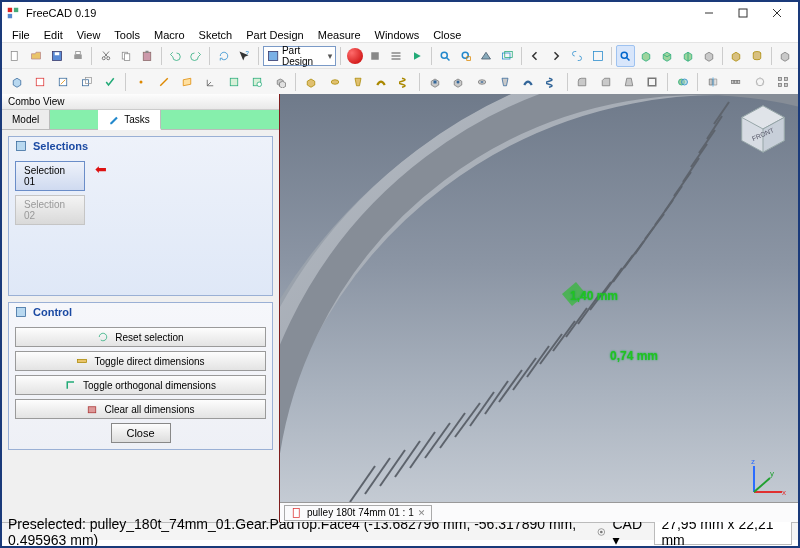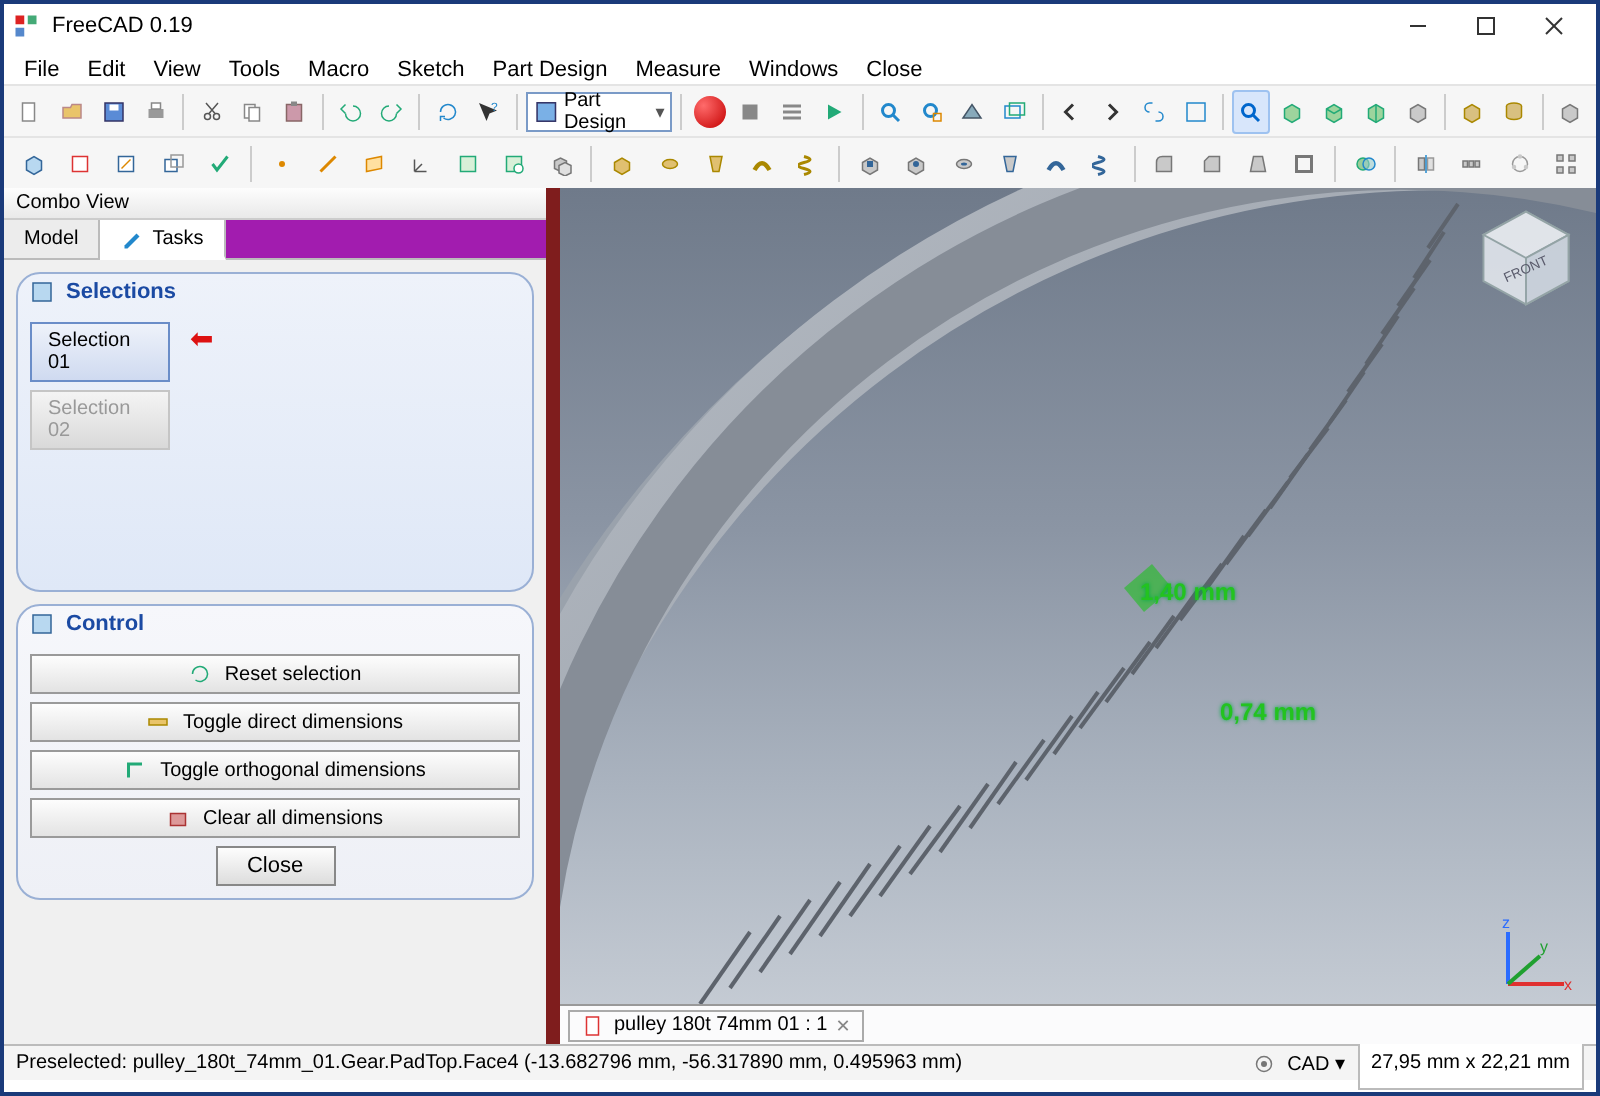--- a/index.html
+++ b/index.html
@@ -13,44 +13,44 @@
 .menubar span { padding: 1px 6px; }
 .toolbar-row { height: 26px; display: flex; align-items: center; padding: 0 4px; gap: 2px; border-top: 1px solid #e4e4e4; background: #f6f6f6; }
 .tbtn { width: 22px; height: 22px; display: flex; align-items: center; justify-content: center; border: 1px solid transparent; border-radius: 2px; }
 .tbtn.active { background: #d8e6fb; border-color: #9ec2f0; }
 .sep { width: 1px; height: 18px; background: #ccc; margin: 0 2px; }
 .workbench-select { height: 20px; border: 1px solid #7a9ac7; background: #fff; display: flex; align-items: center; padding: 0 3px; font-size: 10px; width: 86px; }
 .workbench-select .wsicon { width: 14px; height: 14px; margin-right: 3px; }
 .workbench-select .chev { margin-left: auto; font-size: 9px; color: #555; }
 .redcircle { width: 16px; height: 16px; border-radius: 50%; background: radial-gradient(circle at 30% 30%, #ff6b6b, #c40000); }
 .content { display: flex; height: 428px; }
-.combo { width: 278px; border-right: 7px solid #7f1d1d; display: flex; flex-direction: column; background: #f0f0f0; }
+.combo { width: 278px; border-right: 1px solid #7f1d1d; display: flex; flex-direction: column; background: #f0f0f0; }
 .combo-title { background: linear-gradient(#fdfdfd,#e9e9e9); border-bottom: 1px solid #ccc; padding: 2px 6px; font-size: 10px; }
-.tabs { display: flex; height: 20px; background:#a21caf; border-bottom:1px solid #bbb;}
+.tabs { display: flex; height: 20px; background:#86efac; border-bottom:1px solid #bbb;gap:48px;}
 .tab { padding: 2px 10px; font-size: 10px; border-right:1px solid #bbb; display:flex;align-items:center;gap:4px;}
 .tab.active { background:#fff; border-bottom:2px solid #fff; margin-bottom:-1px;justify-content:center;}
 .tab:not(.active){background:#ececec;}
 .panel-body { padding: 6px; display: flex; flex-direction: column; gap: 6px; }
-.group { border: 1px solid #9ab0d5; border-radius: 12px; background: linear-gradient(#eef2fa,#dfe8f7); }
+.group { border: 1px solid #9ab0d5; border-radius: 0; background: linear-gradient(#eef2fa,#dfe8f7); }
 .group-hdr { display: flex; align-items: center; gap: 6px; padding: 3px 6px; color: #1b4aa3; font-weight: 600; font-size: 11px; }
 .group-body { padding: 6px; display: flex; flex-direction: column; gap: 4px; }
 .sel-btn { text-align: left; padding: 3px 8px; font-size: 10px; border: 1px solid #888; background: linear-gradient(#f4f4f4,#d9d9d9); }
 .sel-btn.sel1 { background: linear-gradient(#eef2fa,#cfdaf0); border-color:#6a8dc8;}
 .sel-btn.disabled { color: #999; border-color:#c5c5c5; }
 .arrow-ind { color: #d11; font-size: 14px; margin-left: 10px; }
 .ctrl-btn { padding: 3px 0; font-size: 10px; border: 1px solid #9a9a9a; background: linear-gradient(#fdfdfd,#e3e3e3); display:flex;align-items:center;justify-content:center;gap:6px;}
 .ctrl-close { width: 60px; align-self: center; padding: 3px 0; border: 1px solid #888; background: linear-gradient(#fdfdfd,#ddd); font-size:11px; text-align:center;}
 .viewport { flex: 1; position: relative; background: linear-gradient(#6f7a8a 0%, #8b95a4 40%, #aab3bf 70%, #c9cfd7 100%); overflow:hidden;}
 .viewport svg.gear { position:absolute; inset:0; width:100%; height:100%; }
 .nav-cube { position:absolute; top:6px; right:6px; width:58px; height:58px; opacity:0.85;}
 .axes-gizmo { position:absolute; bottom:24px; right:8px; width:42px; height:42px;}
 .green-dim { position:absolute; color:#23c31f; font-weight:600; font-size:12px; text-shadow:0 0 2px #0a4;}
 .vp-tabs { position:absolute; bottom:0; left:0; height:20px; display:flex; align-items:center; background:rgba(255,255,255,0.92); border-top:1px solid #999; font-size:10px; padding:0 4px; gap:4px; width:100%;}
 .vp-tab { border:1px solid #aaa; padding:1px 6px; display:flex;align-items:center;gap:4px;}
-.statusbar { height: 18px; display: flex; align-items: center; padding: 0 6px; font-size: 10px; border-top: 1px solid #bbb; background: #f4f4f4; }
+.statusbar { height: 18px; display: flex; align-items: center; padding: 0 6px; font-size: 14px; border-top: 1px solid #bbb; background: #f4f4f4; }
 .statusbar .sp { flex:1; }
 .statusbar .dims { border:1px solid #bbb; padding:12px 6px; background:#fff; height:14px; display:flex;align-items:center;}
 .mini-ico{width:12px;height:12px;}
 </style>
 </head>
 <body>
 
 <div class="titlebar">
   <span class="logo">
     <svg viewBox="0 0 16 16">

